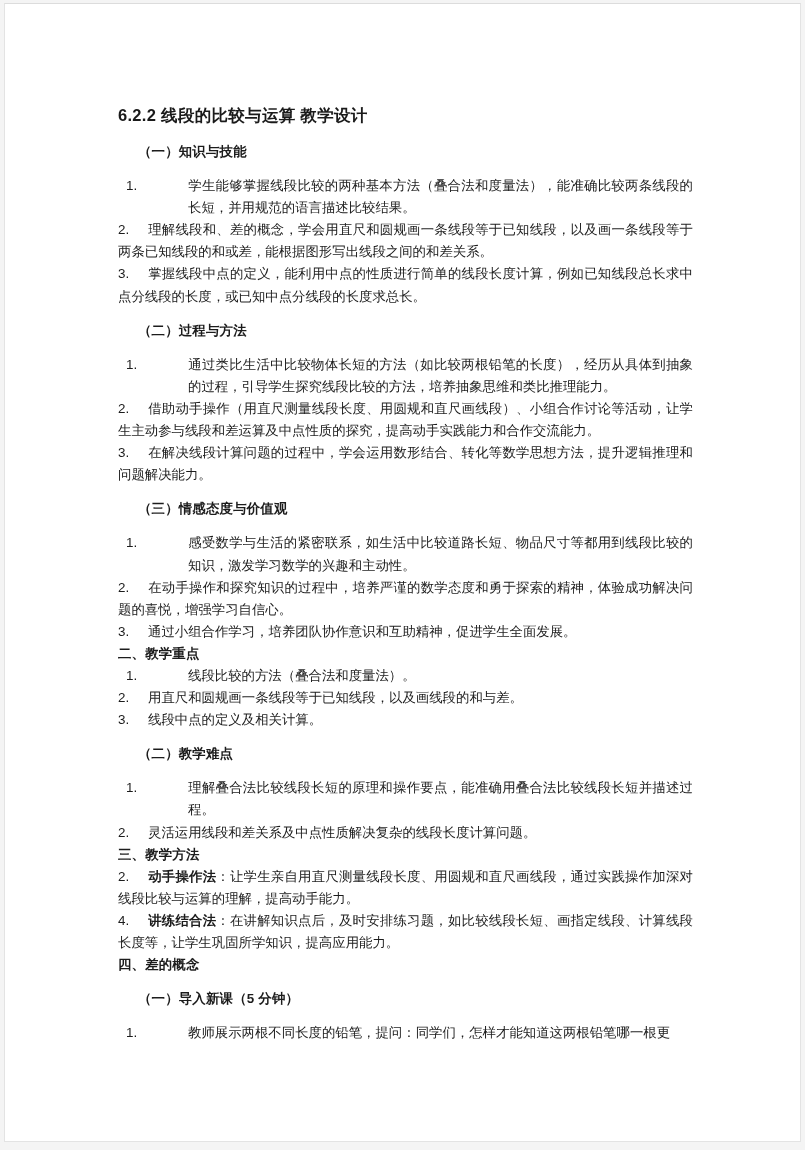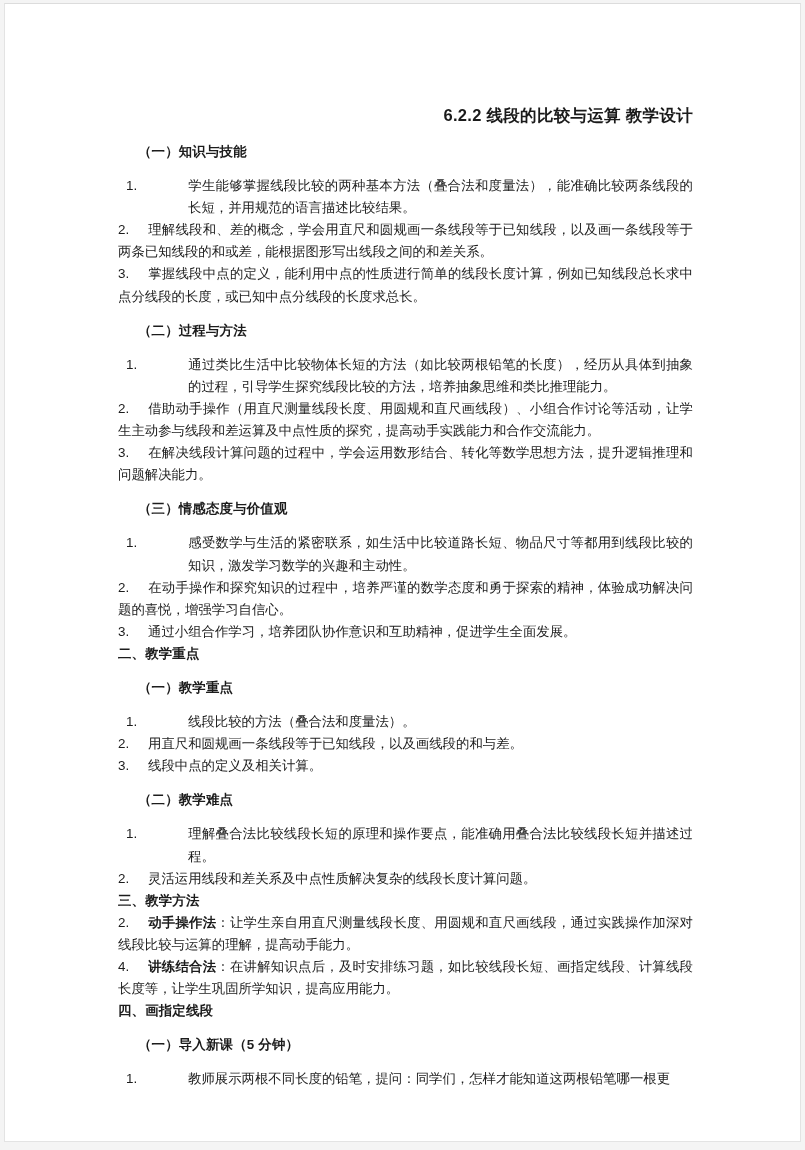--- a/index.html
+++ b/index.html
@@ -27,21 +27,21 @@
   }
   .content {
     position: absolute;
     left: 113px;
     top: 100px;
     width: 575px;
   }
   .doc-title {
     font-size: 16.5px;
     font-weight: bold;
-    text-align: right;
+    text-align: left;
     color: #1a1a1a;
     letter-spacing: 0.3px;
     margin: 0 0 15px 0;
     line-height: 22px;
   }
   .blk {
     font-size: 13.4px;
     color: #1c1c1c;
     line-height: 22.1px;
   }
@@ -99,28 +99,27 @@
         <div class="li-flush"><span class="num">3.</span><span>掌握线段中点的定义，能利用中点的性质进行简单的线段长度计算，例如已知线段总长求中点分线段的长度，或已知中点分线段的长度求总长。</span></div>
         <div class="h2">（二）过程与方法</div>
         <div class="li-indent"><span class="num">1.</span><span>通过类比生活中比较物体长短的方法（如比较两根铅笔的长度），经历从具体到抽象的过程，引导学生探究线段比较的方法，培养抽象思维和类比推理能力。</span></div>
         <div class="li-flush"><span class="num">2.</span><span>借助动手操作（用直尺测量线段长度、用圆规和直尺画线段）、小组合作讨论等活动，让学生主动参与线段和差运算及中点性质的探究，提高动手实践能力和合作交流能力。</span></div>
         <div class="li-flush"><span class="num">3.</span><span>在解决线段计算问题的过程中，学会运用数形结合、转化等数学思想方法，提升逻辑推理和问题解决能力。</span></div>
         <div class="h2">（三）情感态度与价值观</div>
         <div class="li-indent"><span class="num">1.</span><span>感受数学与生活的紧密联系，如生活中比较道路长短、物品尺寸等都用到线段比较的知识，激发学习数学的兴趣和主动性。</span></div>
         <div class="li-flush"><span class="num">2.</span><span>在动手操作和探究知识的过程中，培养严谨的数学态度和勇于探索的精神，体验成功解决问题的喜悦，增强学习自信心。</span></div>
         <div class="li-flush"><span class="num">3.</span><span>通过小组合作学习，培养团队协作意识和互助精神，促进学生全面发展。</span></div>
         <div class="h1">二、教学重点</div>
-        <div class="h2">（一）教学重点</div>
         <div class="li-indent"><span class="num">1.</span><span>线段比较的方法（叠合法和度量法）。</span></div>
         <div class="li-flush"><span class="num">2.</span><span>用直尺和圆规画一条线段等于已知线段，以及画线段的和与差。</span></div>
         <div class="li-flush"><span class="num">3.</span><span>线段中点的定义及相关计算。</span></div>
         <div class="h2">（二）教学难点</div>
         <div class="li-indent"><span class="num">1.</span><span>理解叠合法比较线段长短的原理和操作要点，能准确用叠合法比较线段长短并描述过程。</span></div>
         <div class="li-flush"><span class="num">2.</span><span>灵活运用线段和差关系及中点性质解决复杂的线段长度计算问题。</span></div>
         <div class="h1">三、教学方法</div>
         <div class="li-flush"><span class="num">2.</span><span class="b">动手操作法</span><span>：让学生亲自用直尺测量线段长度、用圆规和直尺画线段，通过实践操作加深对线段比较与运算的理解，提高动手能力。</span></div>
         <div class="li-flush"><span class="num">4.</span><span class="b">讲练结合法</span><span>：在讲解知识点后，及时安排练习题，如比较线段长短、画指定线段、计算线段长度等，让学生巩固所学知识，提高应用能力。</span></div>
-        <div class="h1">四、画指定线段</div>
+        <div class="h1">四、差的概念</div>
         <div class="h2">（一）导入新课（5 分钟）</div>
         <div class="li-indent"><span class="num">1.</span><span>教师展示两根不同长度的铅笔，提问：同学们，怎样才能知道这两根铅笔哪一根更</span></div>
       </div>
   </div>
 </div>
 
 </body></html>

